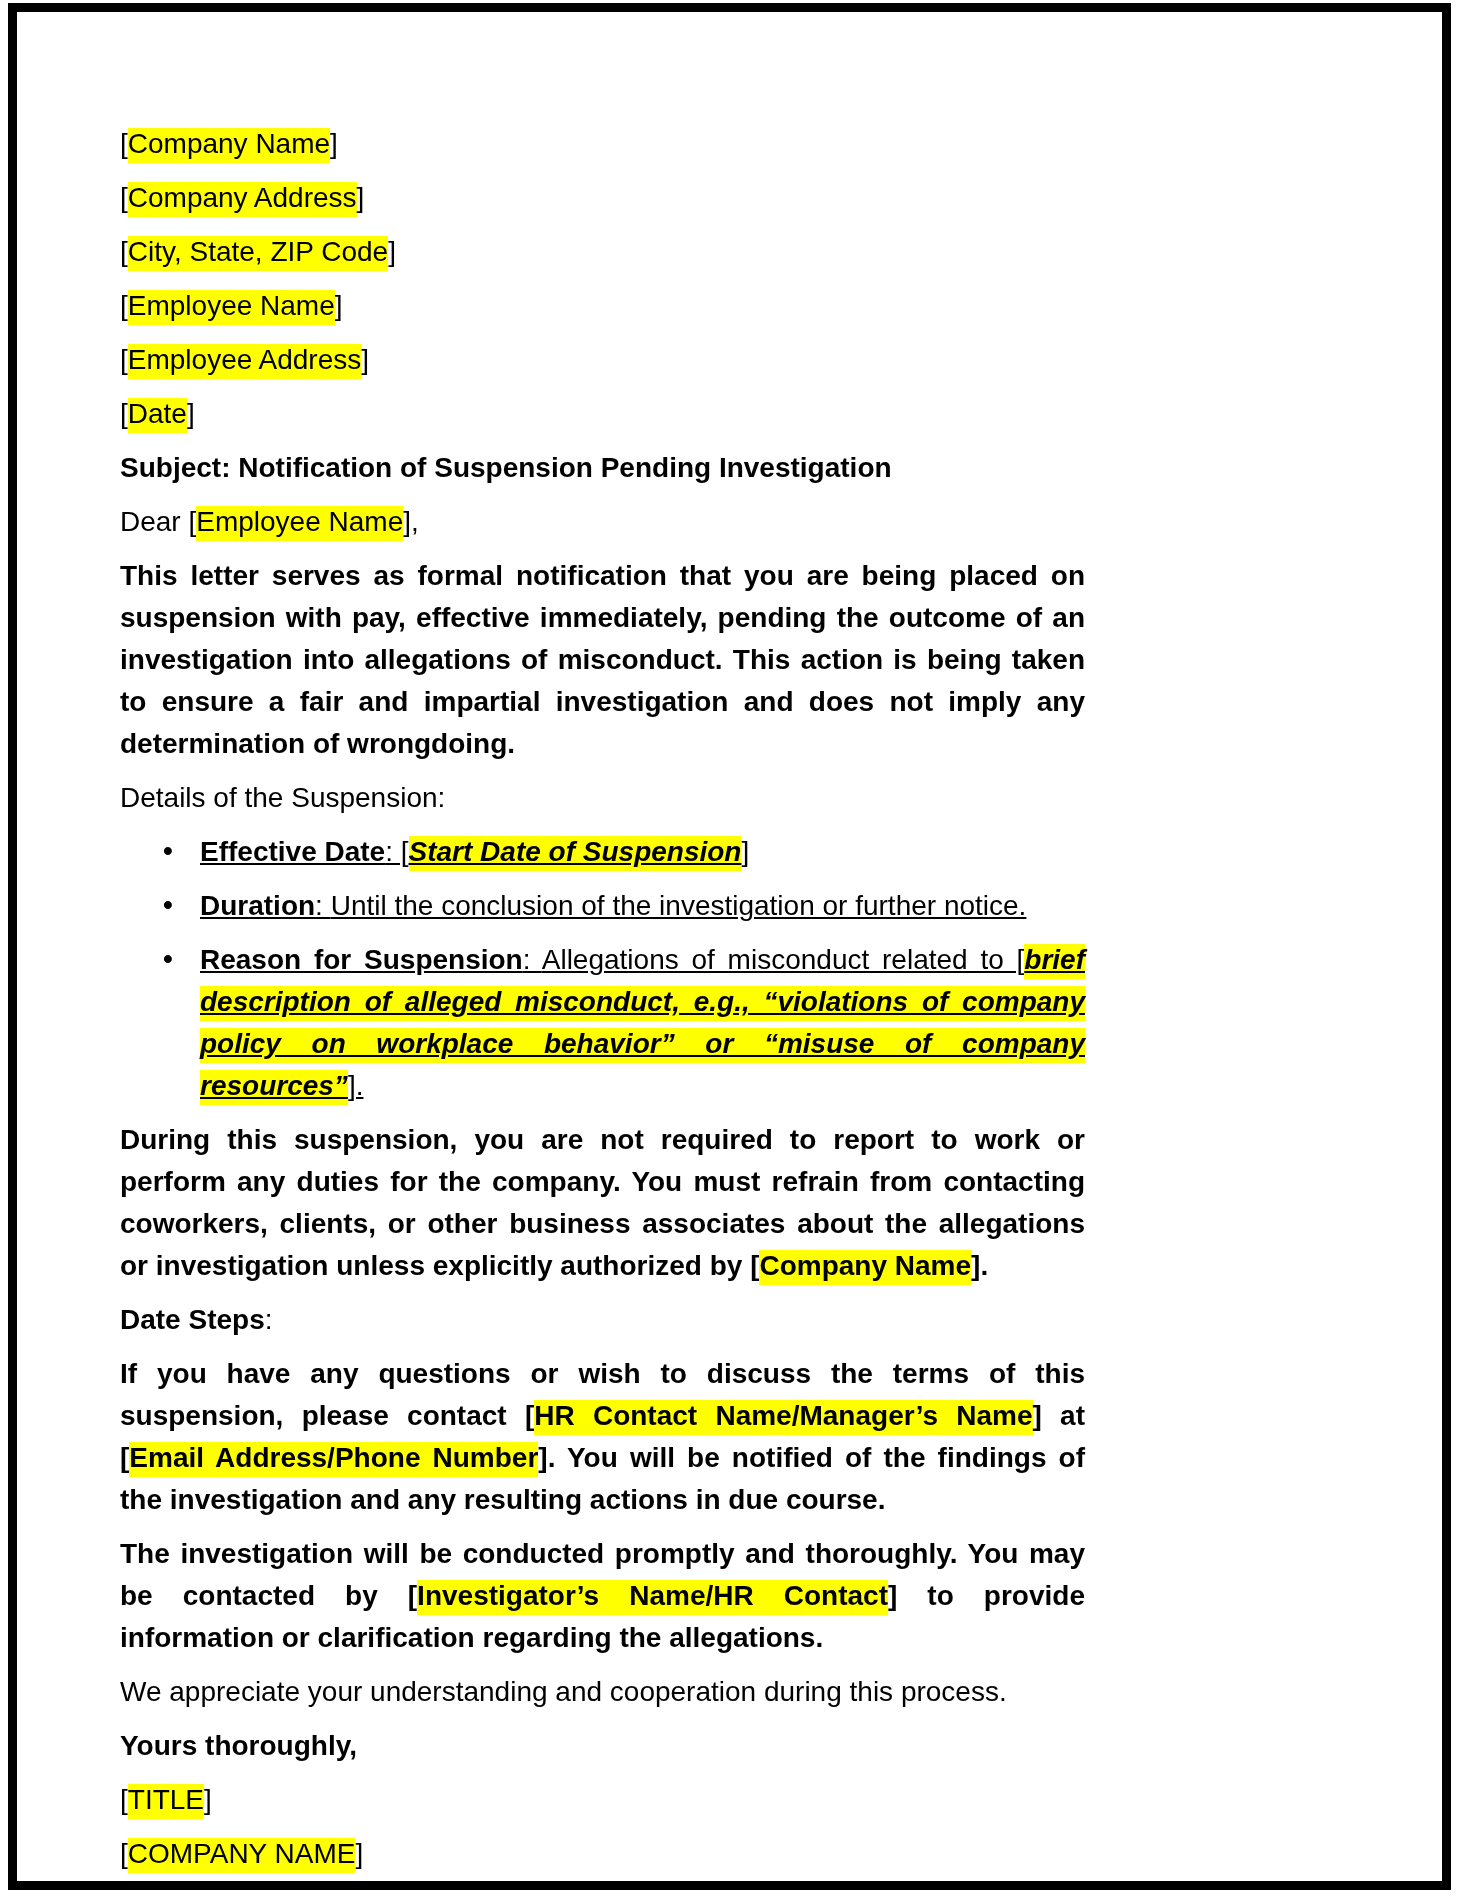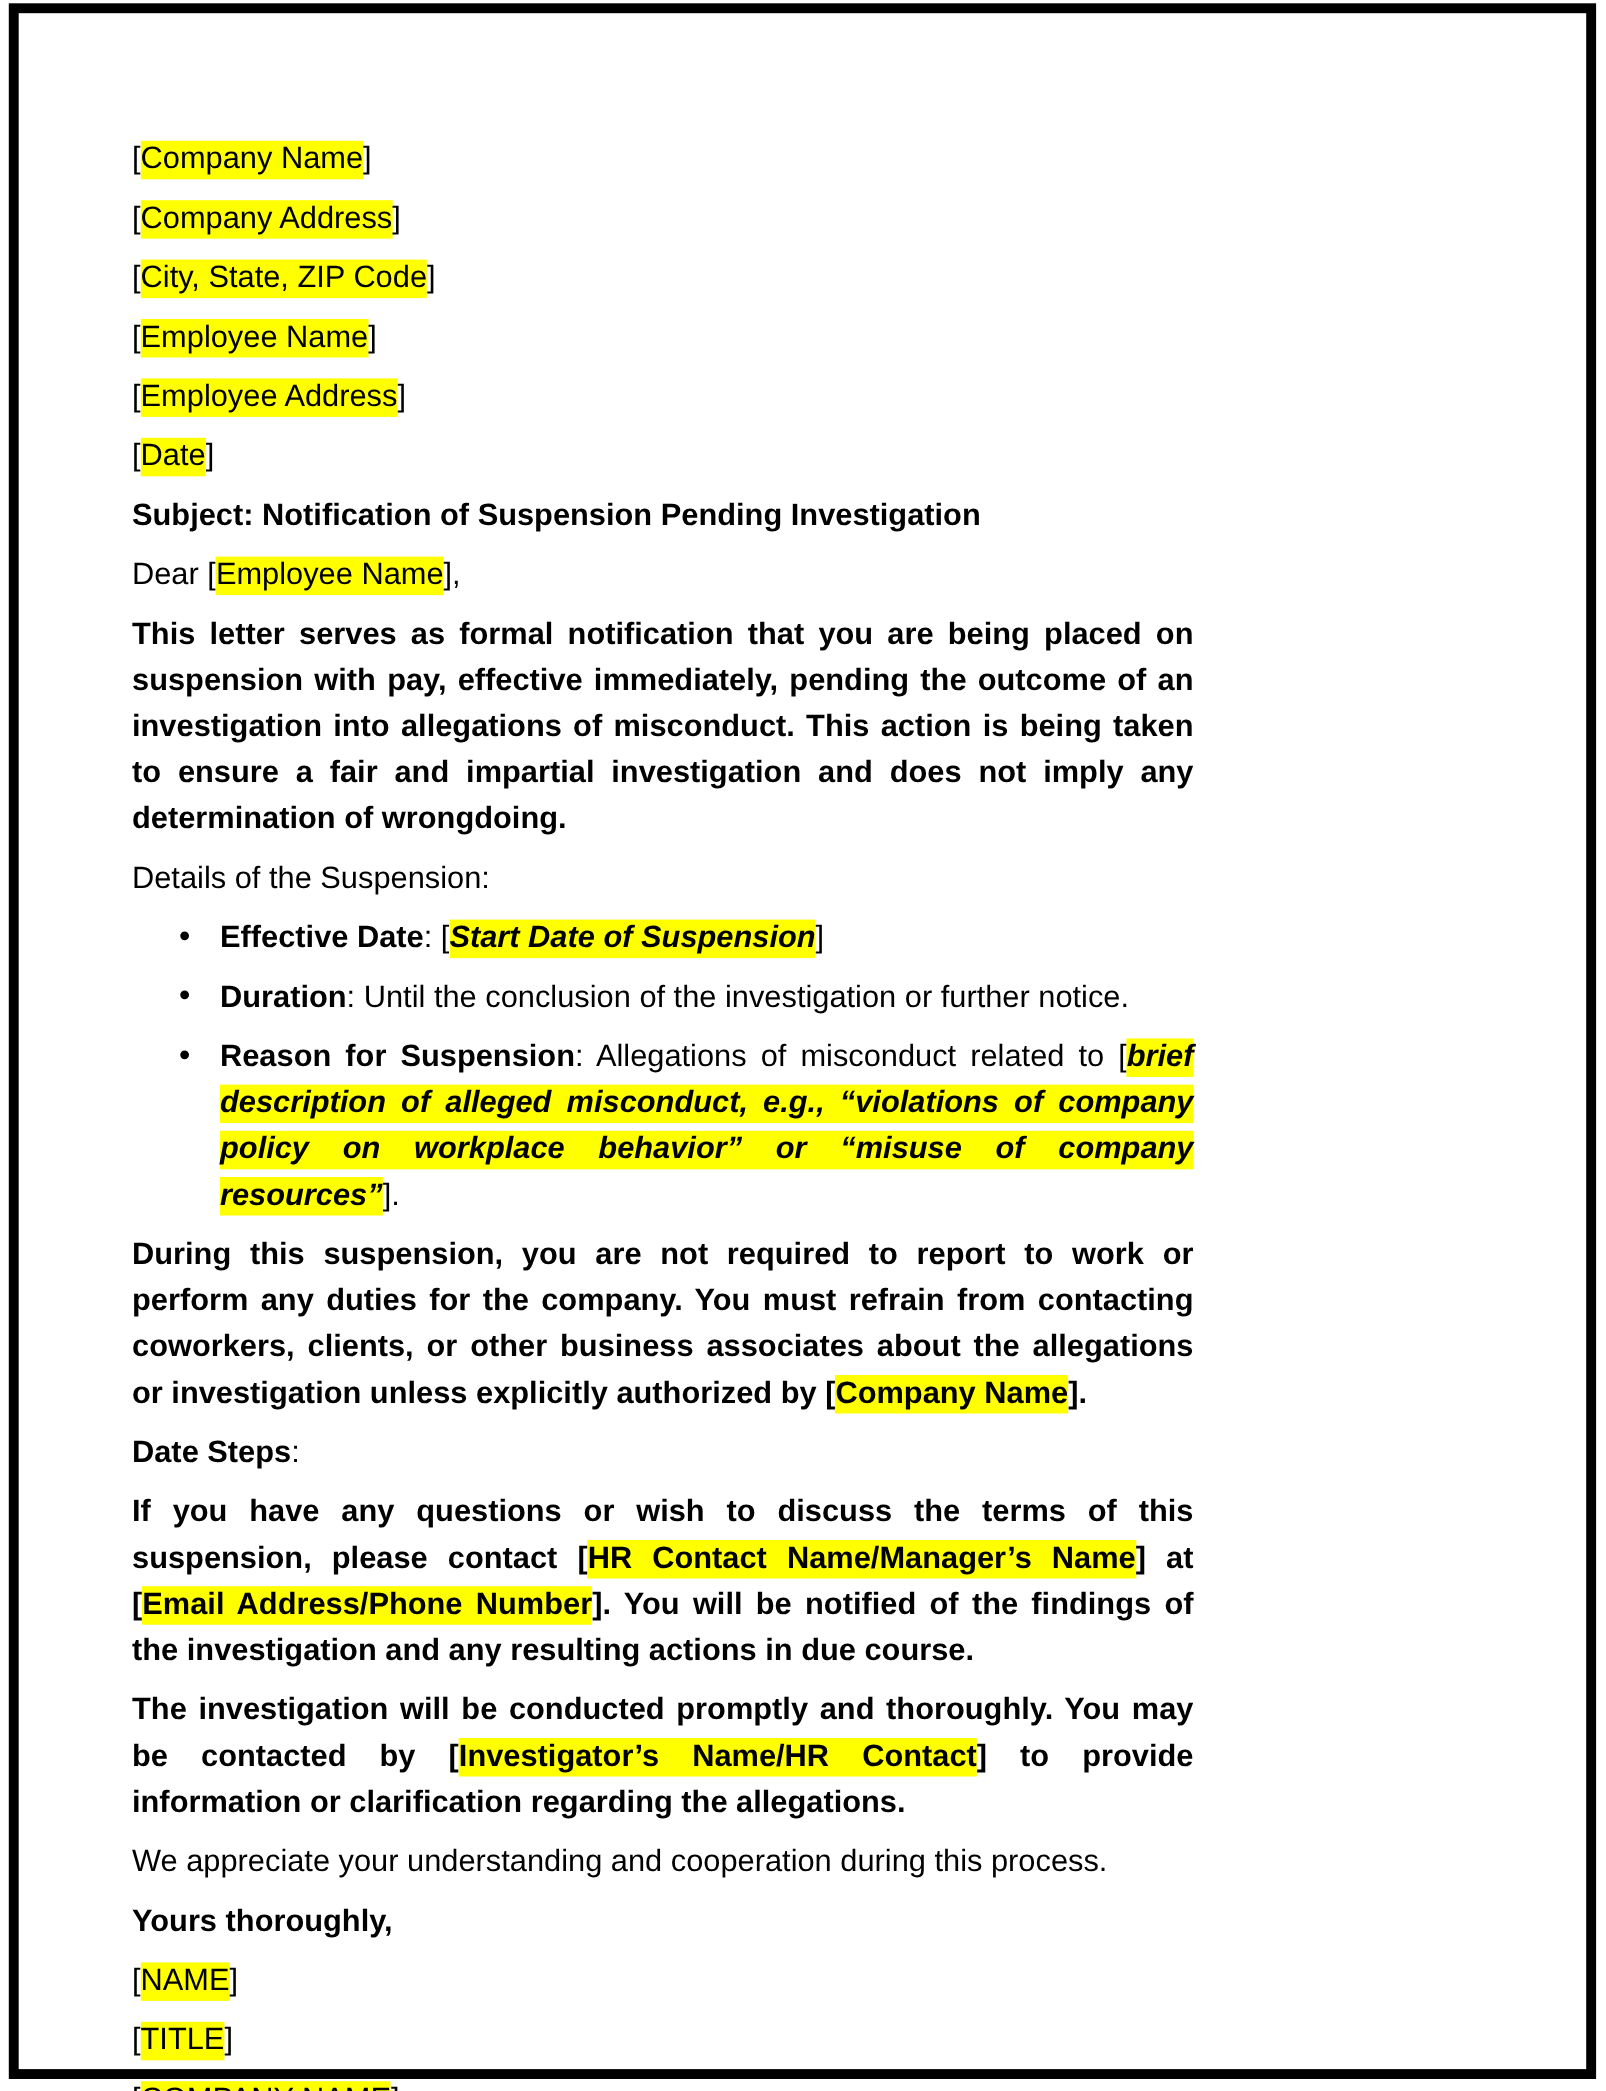--- a/index.html
+++ b/index.html
@@ -37,20 +37,21 @@
   }
   ul.details {
     list-style: none;
     margin: 0;
     padding: 0 0 0 80px;
   }
   ul.details li {
     position: relative;
     text-align: justify;
     margin-bottom: 12px;
+    text-decoration: underline;
   }
   ul.details li::before {
     content: "\2022";
     position: absolute;
     left: -37px;
     top: -1px;
     font-weight: bold;
   }
 </style>
 </head>
@@ -86,17 +87,16 @@
   <p><span class="b">Date Steps</span><span>:</span></p>
 
   <p class="just"><span>If you have any questions or wish to discuss the terms of this suspension, please contact [</span><span class="hl">HR Contact Name/Manager’s Name</span><span>] at [</span><span class="hl">Email Address/Phone Number</span><span>]. You will be notified of the findings of the investigation and any resulting actions in due course.</span></p>
 
   <p class="just"><span>The investigation will be conducted promptly and thoroughly. You may be contacted by [</span><span class="hl">Investigator’s Name/HR Contact</span><span>] to provide information or clarification regarding the allegations.</span></p>
 
   <p>We appreciate your understanding and cooperation during this process.</p>
 
   <p class="b">Yours thoroughly,</p>
 
-  <p><span>[</span><span class="hl">NAME</span><span>]</span></p>
   <p><span>[</span><span class="hl">TITLE</span><span>]</span></p>
   <p><span>[</span><span class="hl">COMPANY NAME</span><span>]</span></p>
 
 </div>
 
 </body></html>

